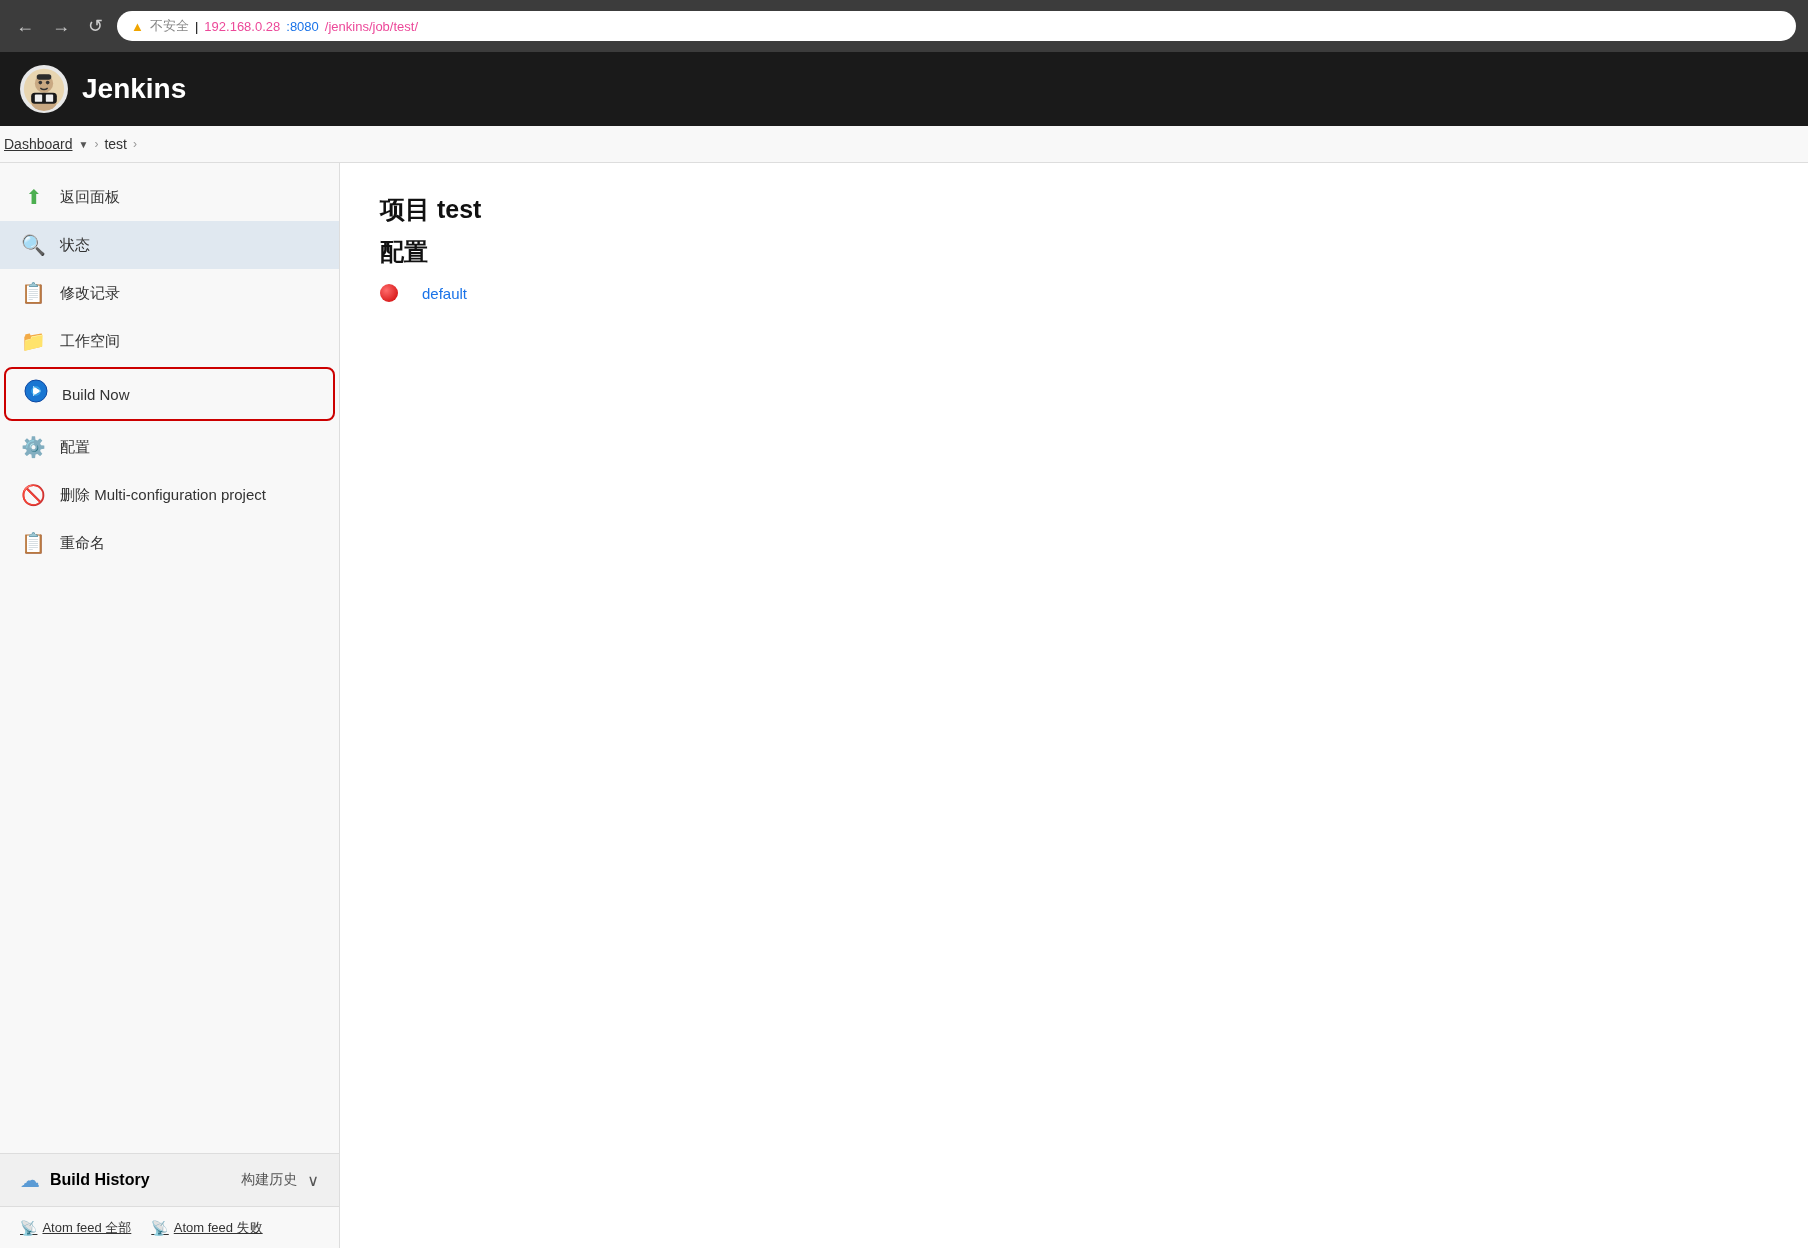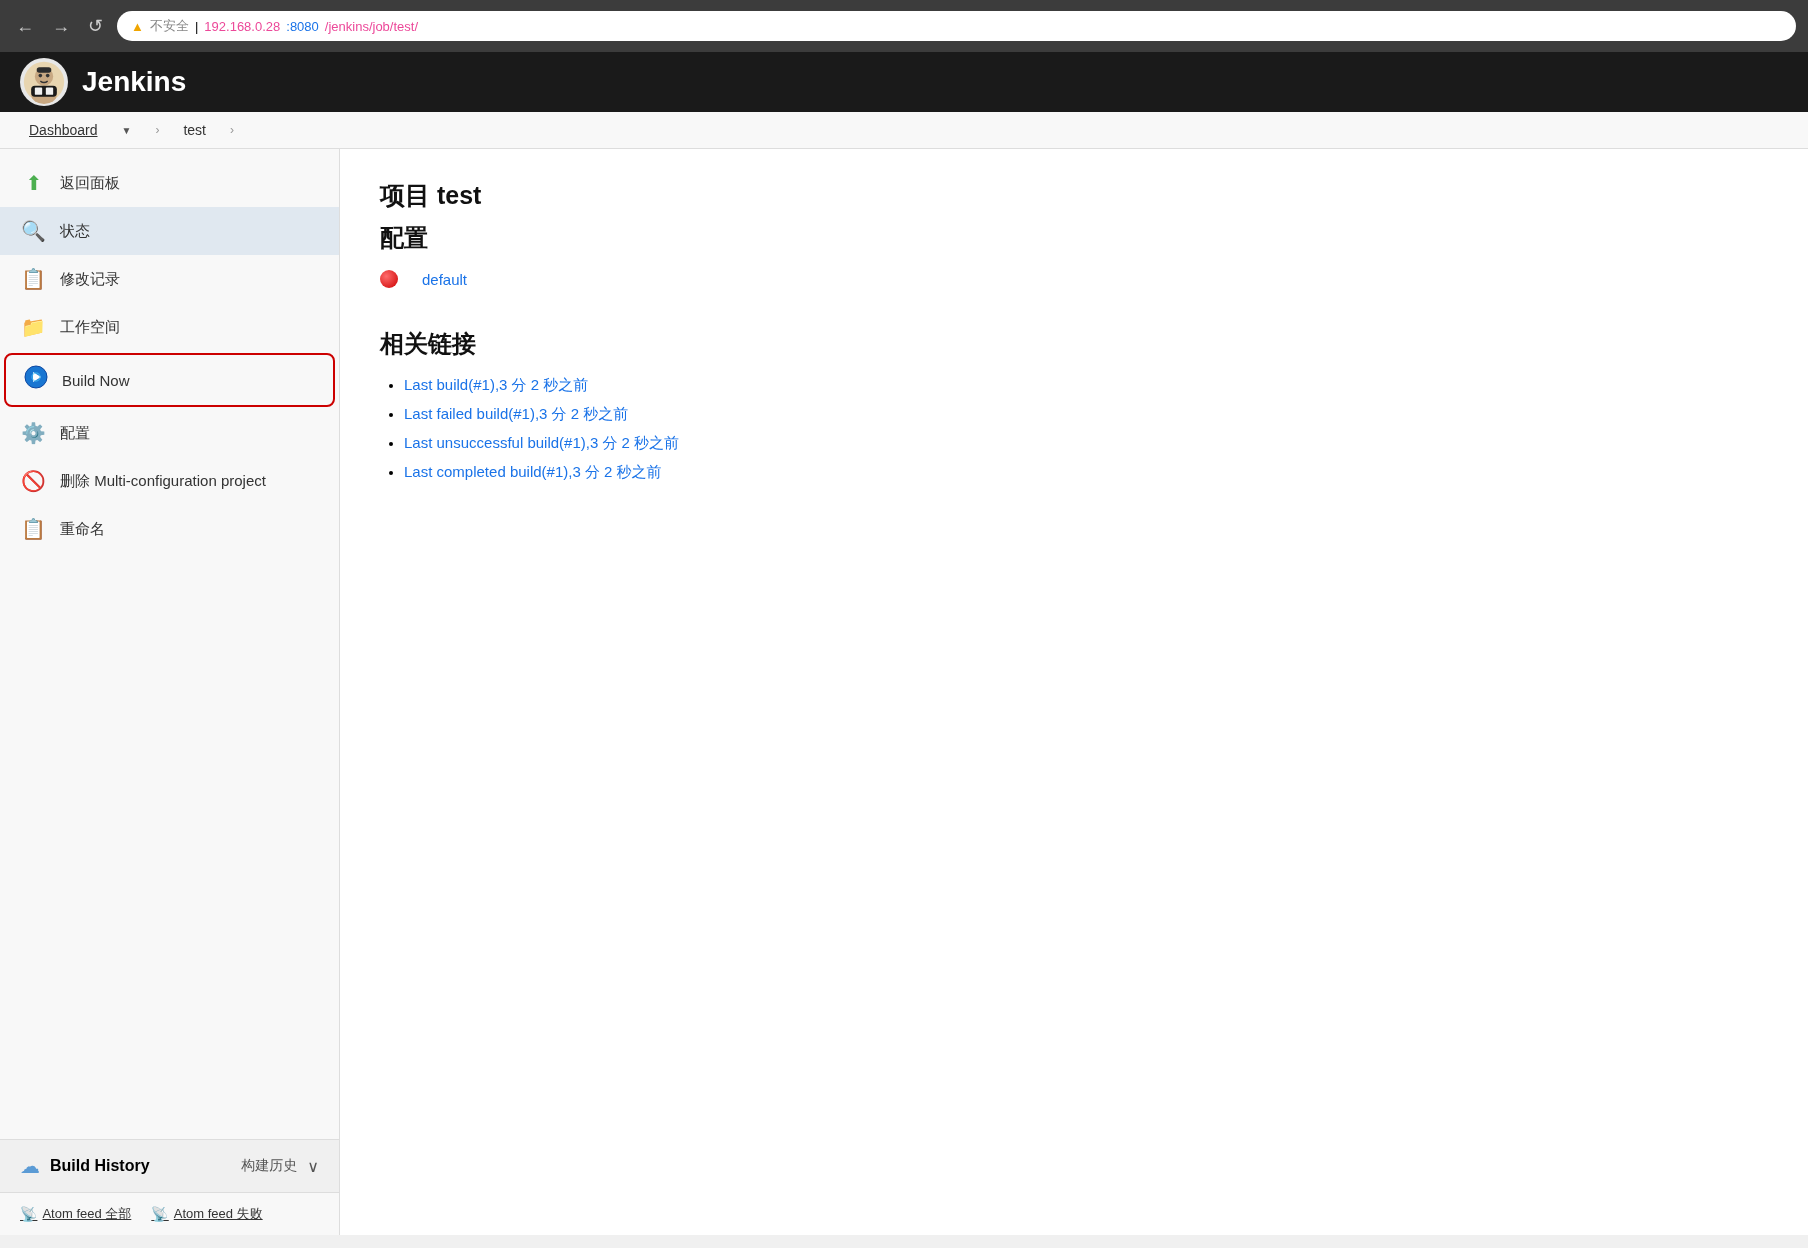--- a/index.html
+++ b/index.html
@@ -38,21 +38,21 @@
     .url-text { color: #ec4899; }
     .url-port { color: #1a73e8; }
 
     
     .jenkins-header {
       background: #1a1a1a;
       padding: 10px 20px;
       display: flex;
       align-items: center;
       gap: 14px;
-      height: 60px;
+      height: 74px;
     }
     .jenkins-logo {
       width: 48px;
       height: 48px;
       border-radius: 50%;
       background: #e8e8e8;
       display: flex;
       align-items: center;
       justify-content: center;
       font-size: 24px;
@@ -61,24 +61,24 @@
     .jenkins-title {
       color: white;
       font-size: 28px;
       font-weight: bold;
     }
 
     
     .breadcrumb-bar {
       background: #f8f8f8;
       border-bottom: 1px solid #ddd;
-      padding: 10px 29px;
-      display: flex;
-      align-items: center;
-      gap: 24px;
+      padding: 10px 4px;
+      display: flex;
+      align-items: center;
+      gap: 6px;
       font-size: 14px;
     }
     .breadcrumb-link {
       color: #333;
       text-decoration: underline;
       cursor: pointer;
     }
     .breadcrumb-dropdown {
       color: #555;
       font-size: 10px;
@@ -348,32 +348,15 @@
     <h1 class="project-title">项目 test</h1>
 
     <div class="config-section">
       <h2 class="section-title">配置</h2>
       <div class="config-item">
         <span class="red-dot"></span>
         <a class="config-link">default</a>
       </div>
     </div>
 
-    <div class="related-links-section">
-      <h2 class="section-title">相关链接</h2>
-      <ul class="links-list">
-        <li>
-          <a class="config-link">Last build(#1),3 分 2 秒之前</a>
-        </li>
-        <li>
-          <a class="config-link">Last failed build(#1),3 分 2 秒之前</a>
-        </li>
-        <li>
-          <a class="config-link">Last unsuccessful build(#1),3 分 2 秒之前</a>
-        </li>
-        <li>
-          <a class="config-link">Last completed build(#1),3 分 2 秒之前</a>
-        </li>
-      </ul>
-    </div>
   </div>
 
 </div>
 
 </body></html>

